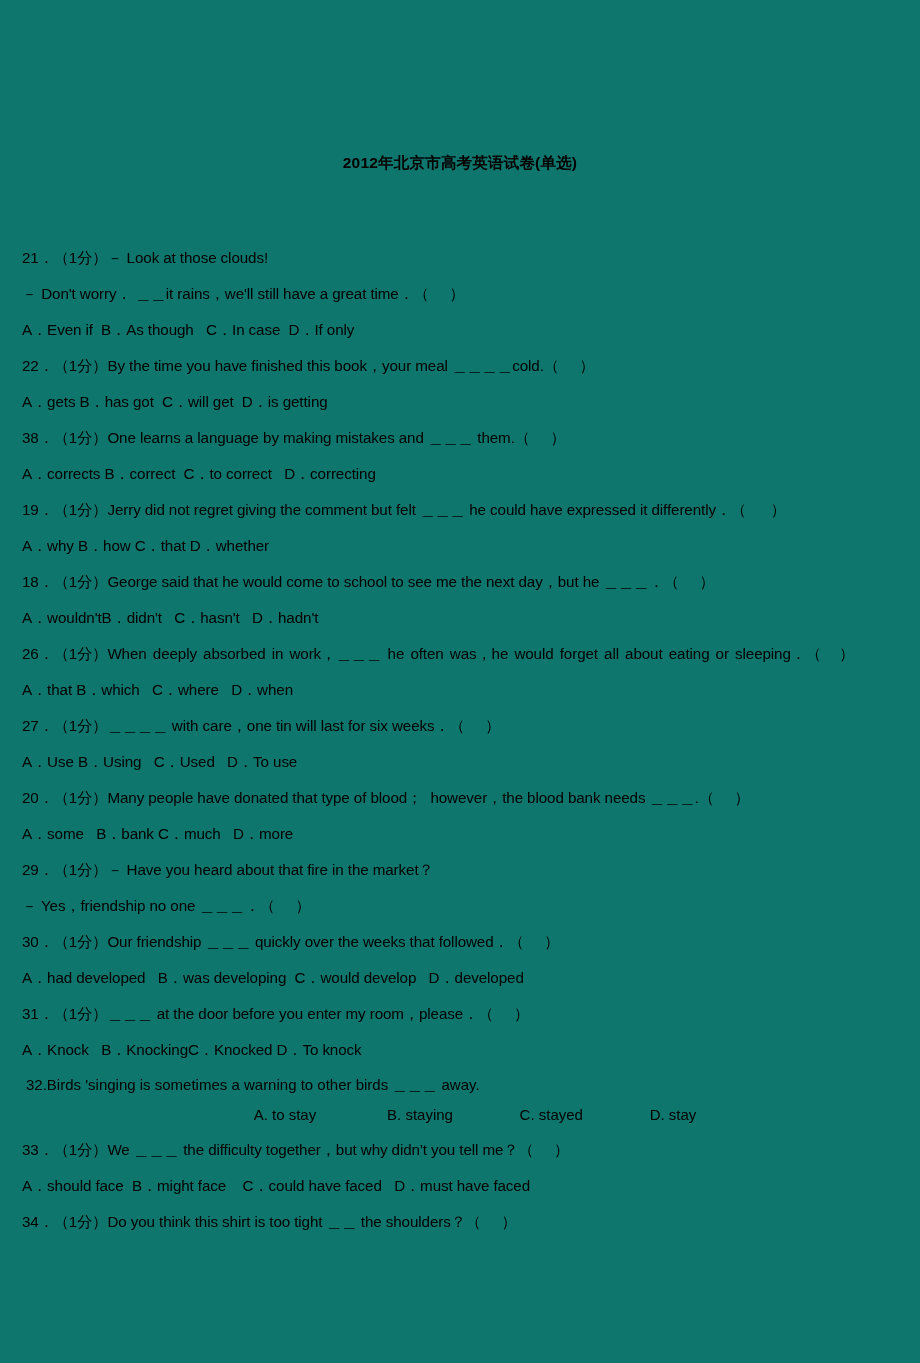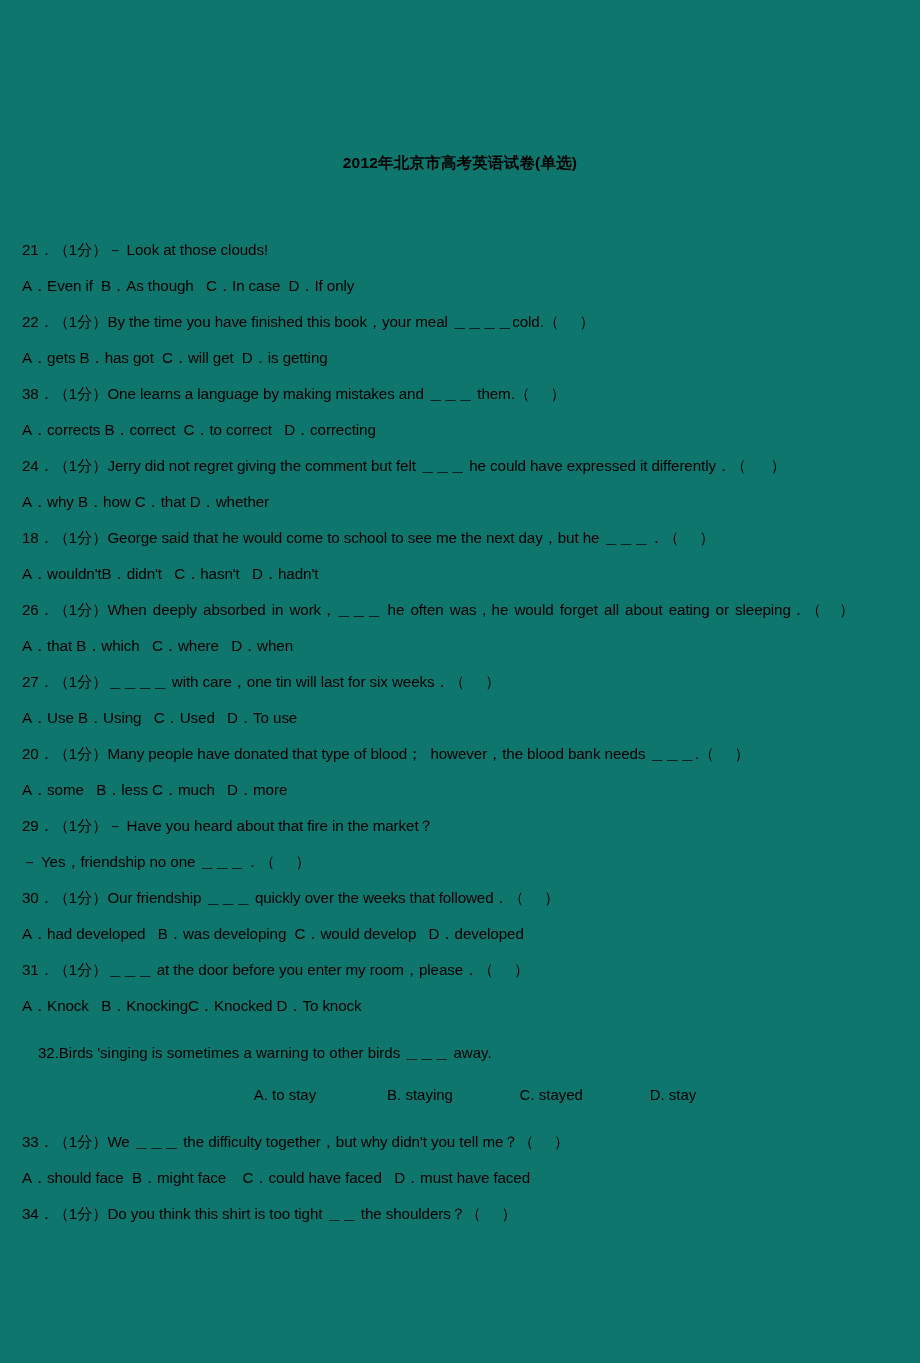--- a/index.html
+++ b/index.html
@@ -28,21 +28,21 @@
     text-align: center;
     font-size: 15.5px;
     font-weight: bold;
     letter-spacing: 0.2px;
     line-height: 22px;
     white-space: nowrap;
   }
   .body-block {
     position: absolute;
     left: 22px;
-    top: 232px;
+    top: 240px;
     width: 876px;
   }
   
   .q-line,
   .opt-line {
     font-size: 15.2px;
     line-height: 36px;
     letter-spacing: -0.1px;
     white-space: pre-wrap;
     word-spacing: 0px;
@@ -58,59 +58,60 @@
     text-align-last: left;
     word-spacing: 2.0px;
   }
   
   .alt-font {
     font-family: "Liberation Sans", "DejaVu Sans", sans-serif;
     font-size: 15.0px;
     line-height: 26px;
     letter-spacing: 0px;
     white-space: pre-wrap;
-    margin: 16px;
+    margin: 4px;
   }
   .alt-font.alt-options {
     padding-left: 30px;
     text-align: center;
   }
 </style>
 </head>
 <body>
 
 <div id="page">
 
   <div class="doc-title">2012年北京市高考英语试卷(单选)</div>
 
   <div class="body-block">
 
     <p class="q-line">21．（1分）－ Look at those clouds!</p>
+    <p class="q-line">－ Don't worry． ＿＿it rains，we'll still have a great time．（     ）</p>
     <p class="opt-line">A．Even if  B．As though   C．In case  D．If only</p>
 
     <p class="q-line">22．（1分）By the time you have finished this book，your meal ＿＿＿＿cold.（     ）</p>
     <p class="opt-line">A．gets B．has got  C．will get  D．is getting</p>
 
     <p class="q-line">38．（1分）One learns a language by making mistakes and ＿＿＿ them.（     ）</p>
     <p class="opt-line">A．corrects B．correct  C．to correct   D．correcting</p>
 
-    <p class="q-line">24．（1分）Jerry did not regret giving the comment but felt ＿＿＿ he could have expressed it differently．（      ）</p>
+    <p class="q-line">19．（1分）Jerry did not regret giving the comment but felt ＿＿＿ he could have expressed it differently．（      ）</p>
     <p class="opt-line">A．why B．how C．that D．whether</p>
 
     <p class="q-line">18．（1分）George said that he would come to school to see me the next day，but he ＿＿＿．（     ）</p>
     <p class="opt-line">A．wouldn'tB．didn't   C．hasn't   D．hadn't</p>
 
     <p class="q-line justify-all">26．（1分）When deeply absorbed in work，＿＿＿ he often was，he would forget all about eating or sleeping．（   ）</p>
     <p class="opt-line">A．that B．which   C．where   D．when</p>
 
     <p class="q-line">27．（1分）＿＿＿＿ with care，one tin will last for six weeks．（     ）</p>
     <p class="opt-line">A．Use B．Using   C．Used   D．To use</p>
 
     <p class="q-line">20．（1分）Many people have donated that type of blood；  however，the blood bank needs ＿＿＿.（     ）</p>
-    <p class="opt-line">A．some   B．less C．much   D．more</p>
+    <p class="opt-line">A．some   B．bank C．much   D．more</p>
 
     <p class="q-line">29．（1分）－ Have you heard about that fire in the market？</p>
     <p class="q-line">－ Yes，friendship no one ＿＿＿．（     ）</p>
 
     <p class="q-line">30．（1分）Our friendship ＿＿＿ quickly over the weeks that followed．（     ）</p>
     <p class="opt-line">A．had developed   B．was developing  C．would develop   D．developed</p>
 
     <p class="q-line">31．（1分）＿＿＿ at the door before you enter my room，please．（     ）</p>
     <p class="opt-line">A．Knock   B．KnockingC．Knocked D．To knock</p>
 

